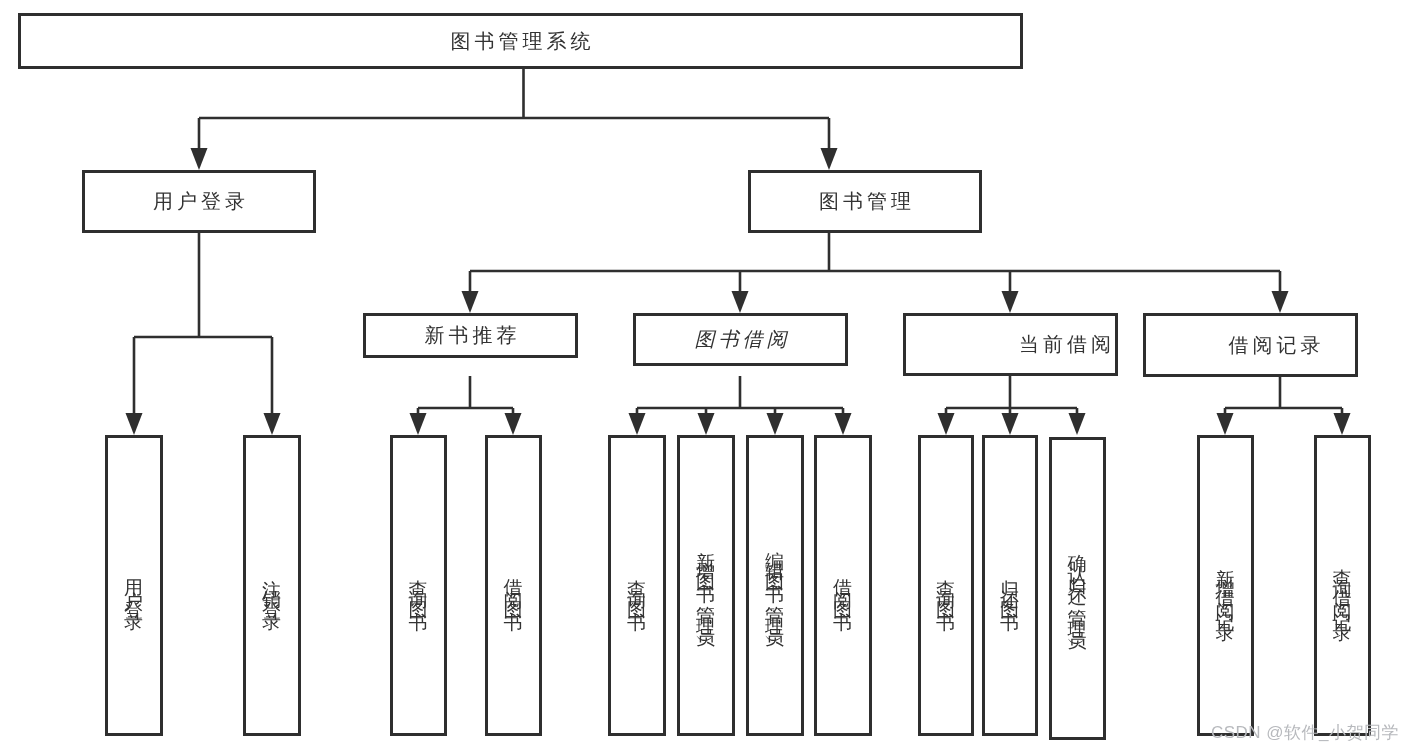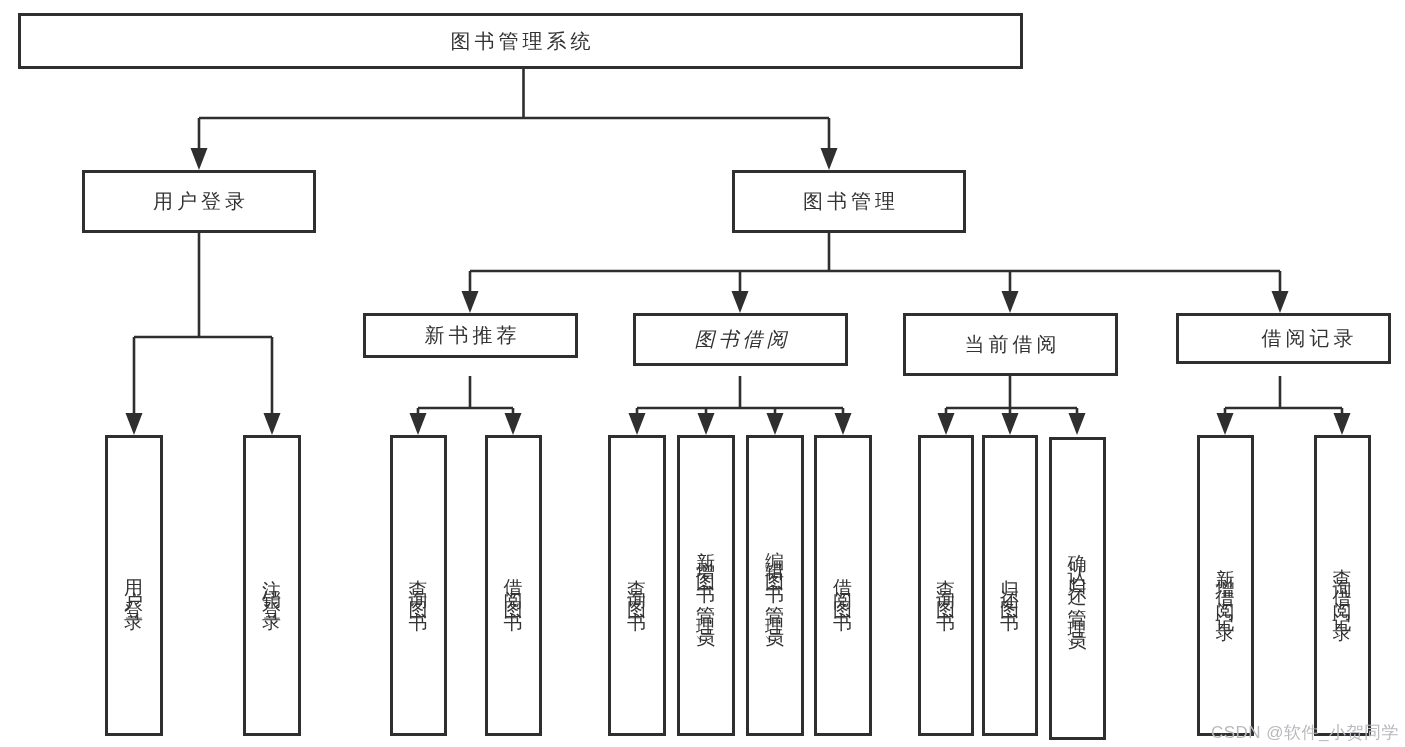--- a/index.html
+++ b/index.html
@@ -92,34 +92,34 @@
     </g>
   </svg>
 
   <div class="box hbox" style="left:18px;top:13px;width:1005px;height:56px;align-items:center;">
     <span>图书管理系统</span>
   </div>
 
   <div class="box hbox" style="left:82px;top:170px;width:234px;height:63px;">
     <span>用户登录</span>
   </div>
-  <div class="box hbox" style="left:732px;top:170px;width:234px;height:63px;">
+  <div class="box hbox" style="left:748px;top:170px;width:234px;height:63px;">
     <span>图书管理</span>
   </div>
 
   <div class="box hbox" style="left:363px;top:313px;width:215px;height:45px;">
     <span>新书推荐</span>
   </div>
   <div class="box hbox" style="left:633px;top:313px;width:215px;height:53px;font-style:italic;">
     <span>图书借阅</span>
   </div>
-  <div class="box hbox" style="left:903px;top:313px;width:215px;height:63px;">
+  <div class="box hbox" style="left:903px;top:313px;width:215px;height:63px;justify-content:flex-end;">
     <span>当前借阅</span>
   </div>
-  <div class="box hbox" style="left:1176px;top:313px;width:215px;height:51px;padding-left:48px;">
+  <div class="box hbox" style="left:1143px;top:313px;width:215px;height:64px;padding-left:48px;">
     <span>借阅记录</span>
   </div>
 
   <div class="box vbox" style="left:105px;top:435px;width:58px;height:301px;">
     <span>用户登录</span>
   </div>
   <div class="box vbox" style="left:243px;top:435px;width:58px;height:301px;">
     <span>注销登录</span>
   </div>
 

